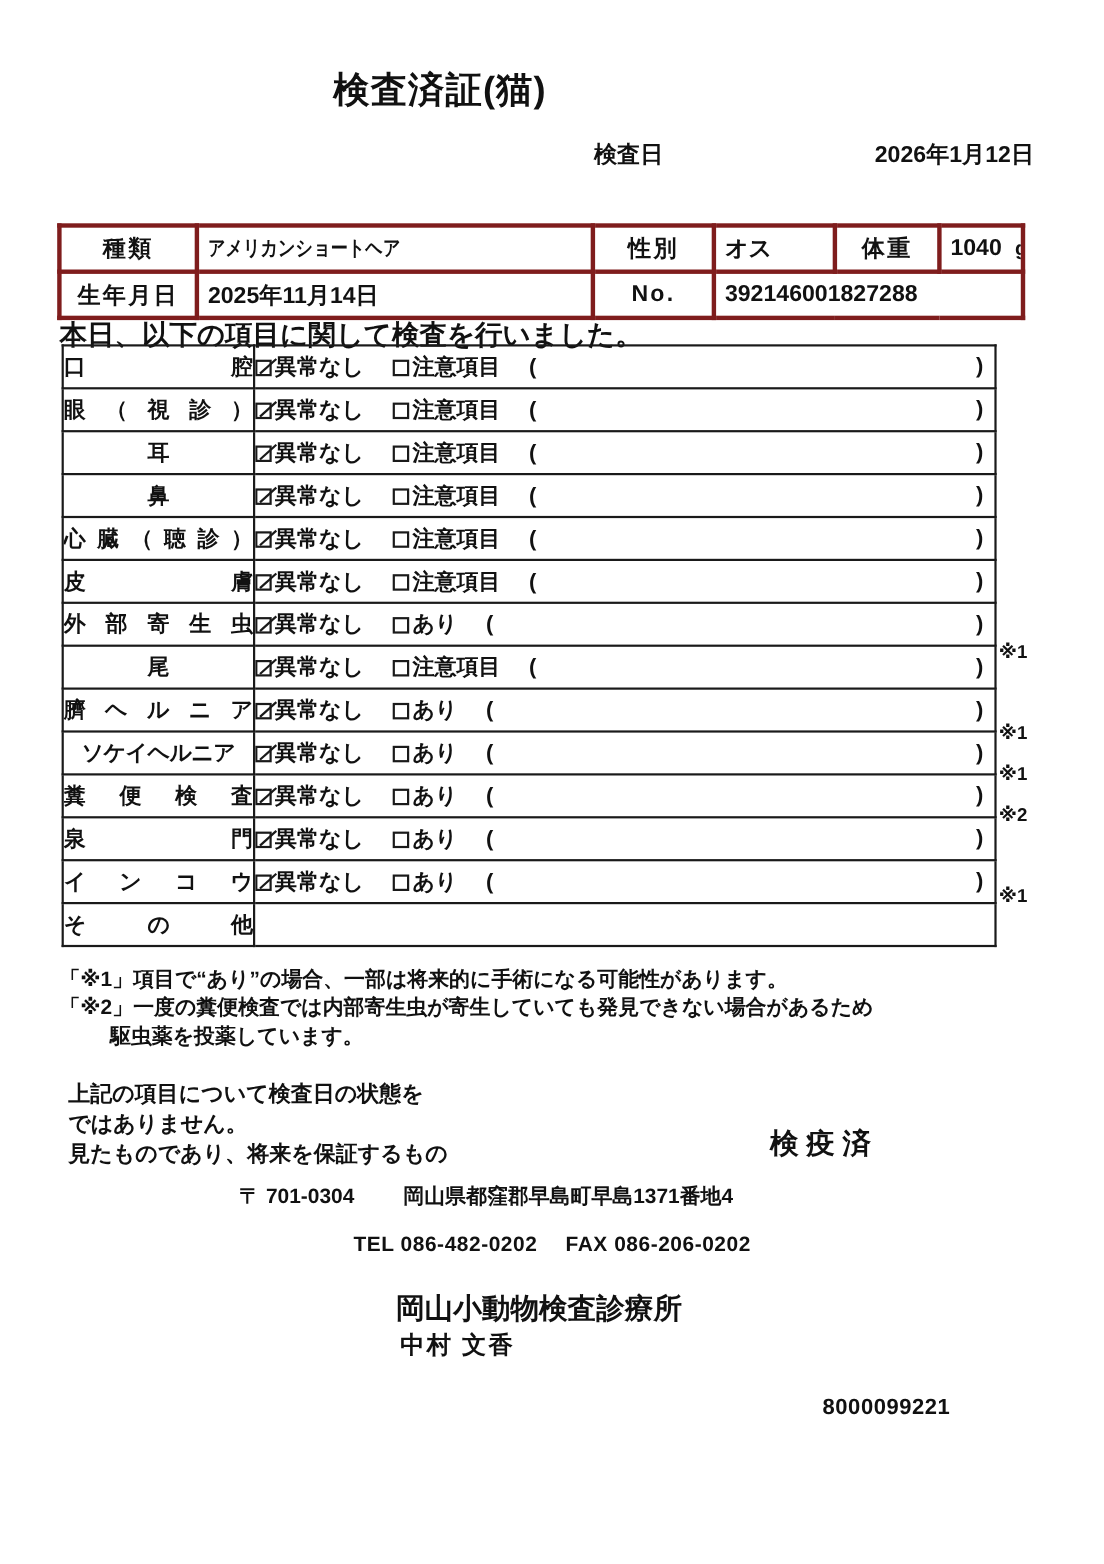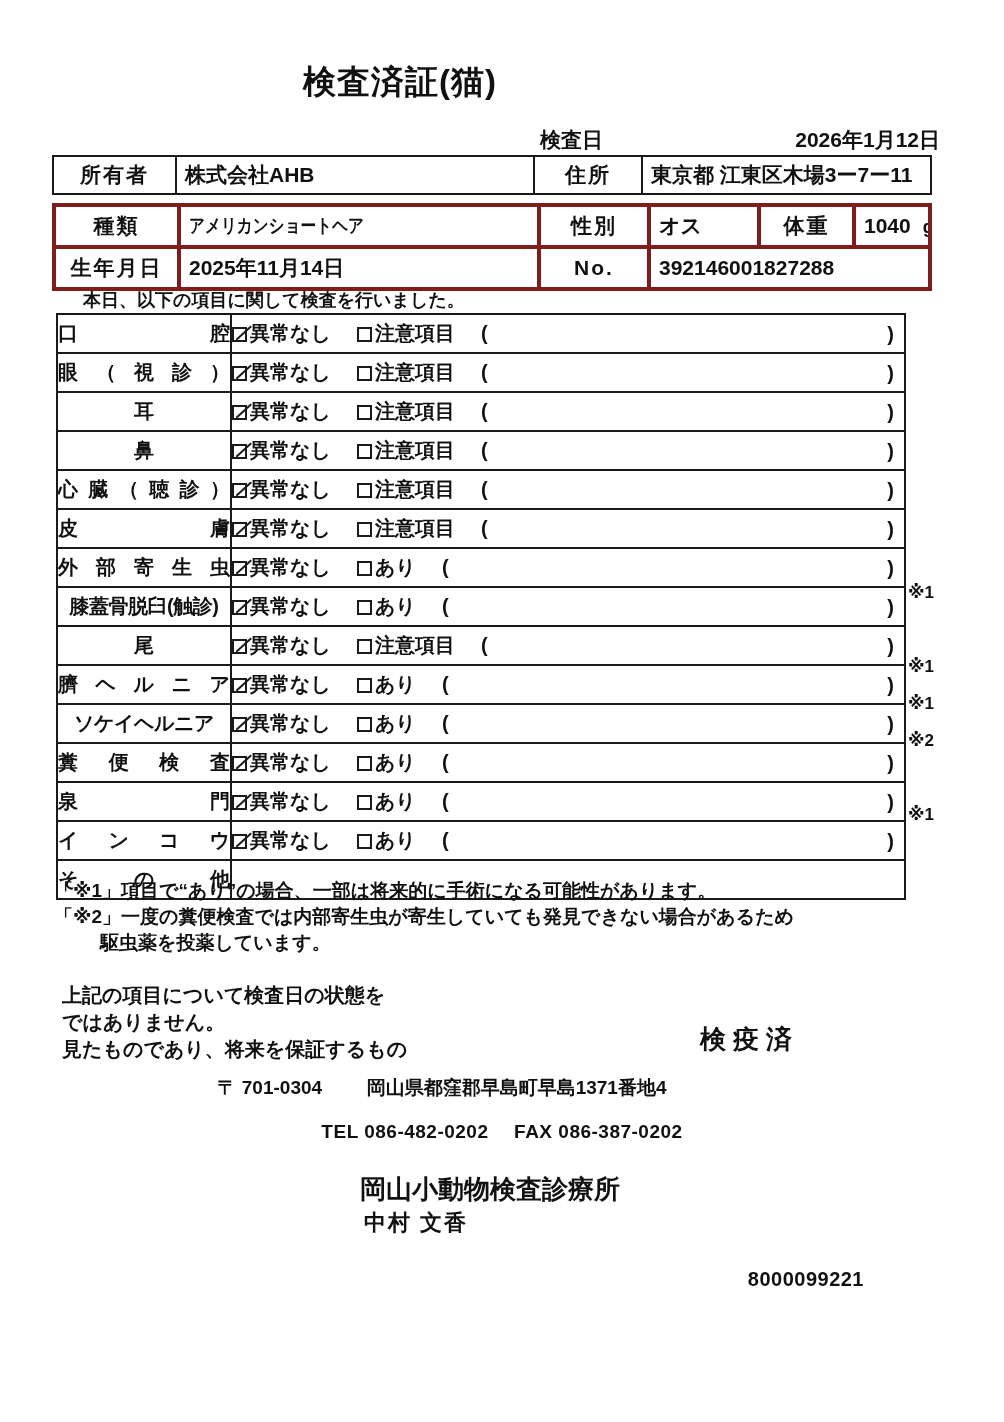--- a/index.html
+++ b/index.html
@@ -108,23 +108,22 @@
   }
   .weight-unit {
     font-size: 18px;
     margin-left: 12px;
   }
 
   
   .intro-line {
     position: absolute;
     left: 54px; top: 288px;
-    font-size: 18px;
-    font-weight: bold;
-    margin-left: 29px;
+    font-size: 25px;
+    font-weight: bold;
   }
 
   
   .items-table {
     position: absolute;
     left: 56px; top: 313px;
     width: 850px;
     border-collapse: collapse;
     table-layout: fixed;
     font-size: 20px;
@@ -304,30 +303,20 @@
 
 <div class="page">
 
   <div class="doc-title">検査済証(猫)</div>
 
   <div class="exam-date-row">
     <span class="exam-date-label">検査日</span>
     <span class="exam-date-value">2026年1月12日</span>
   </div>
 
-  <table class="owner-table">
-    <tbody>
-        <tr>
-      <td class="lbl-cell" style="width:105px">所有者</td>
-      <td style="width:340px">株式会社AHB</td>
-      <td class="lbl-cell" style="width:90px">住所</td>
-      <td>東京都 江東区木場3ー7ー11</td>
-    </tr>
-  </tbody>
-    </table>
 
   <table class="animal-table">
     <tbody>
         <tr>
       <td class="lbl-cell" style="width:105px">種類</td>
       <td style="width:340px">
         <span class="breed-value">アメリカンショートヘア</span>
       </td>
       <td class="lbl-cell" style="width:90px">性別</td>
       <td style="width:90px">オス</td>
@@ -411,26 +400,20 @@
               <span>部</span>
               <span>寄</span>
               <span>生</span>
               <span>虫</span>
             </span>
           </td>
           <td class="item-opts-cell"><span class="opt opt-first"><span class="cbox checked"></span><span>異常なし</span></span><span class="opt"><span class="cbox"></span><span>あり</span></span><span class="paren-open">(</span><span class="paren-close">)</span></td>
         </tr>
         <tr>
           <td class="item-label-cell">
-            <span class="item-label-fill">膝蓋骨脱臼(触診)</span>
-          </td>
-          <td class="item-opts-cell"><span class="opt opt-first"><span class="cbox checked"></span><span>異常なし</span></span><span class="opt"><span class="cbox"></span><span>あり</span></span><span class="paren-open">(</span><span class="paren-close">)</span></td>
-        </tr>
-        <tr>
-          <td class="item-label-cell">
             <span class="item-label-center">尾</span>
           </td>
           <td class="item-opts-cell"><span class="opt opt-first"><span class="cbox checked"></span><span>異常なし</span></span><span class="opt"><span class="cbox"></span><span>注意項目</span></span><span class="paren-open">(</span><span class="paren-close">)</span></td>
         </tr>
         <tr>
           <td class="item-label-cell">
             <span class="item-label-justify">
               <span>臍</span>
               <span>ヘ</span>
               <span>ル</span>
@@ -523,19 +506,19 @@
 
   <div class="clinic-address">
     <span>〒</span>
     <span>701-0304</span>
     <span class="zip-gap"></span>
     <span>岡山県都窪郡早島町早島1371番地4</span>
   </div>
   <div class="clinic-tel">
     <span>TEL 086-482-0202</span>
     <span class="tel-gap"></span>
-    <span>FAX 086-387-0202</span>
+    <span>FAX 086-206-0202</span>
   </div>
   <div class="clinic-name">岡山小動物検査診療所</div>
   <div class="clinic-person">中村 文香</div>
   <div class="ref-number">8000099221</div>
 
 </div>
 
 </body></html>

